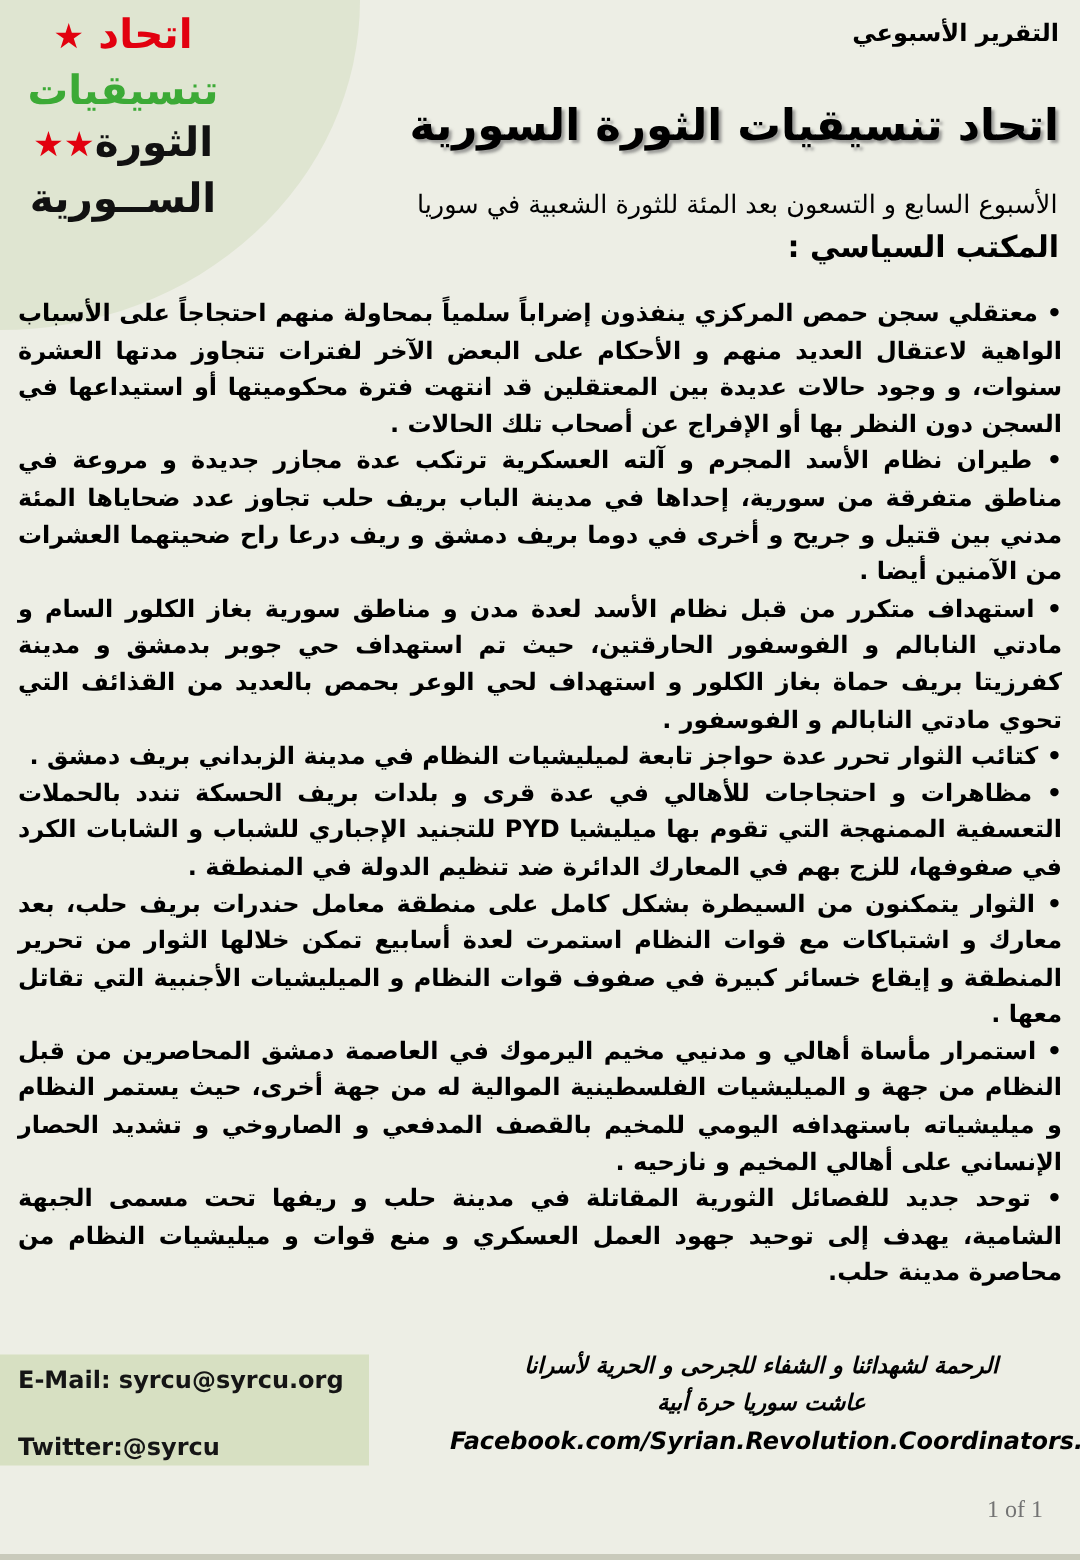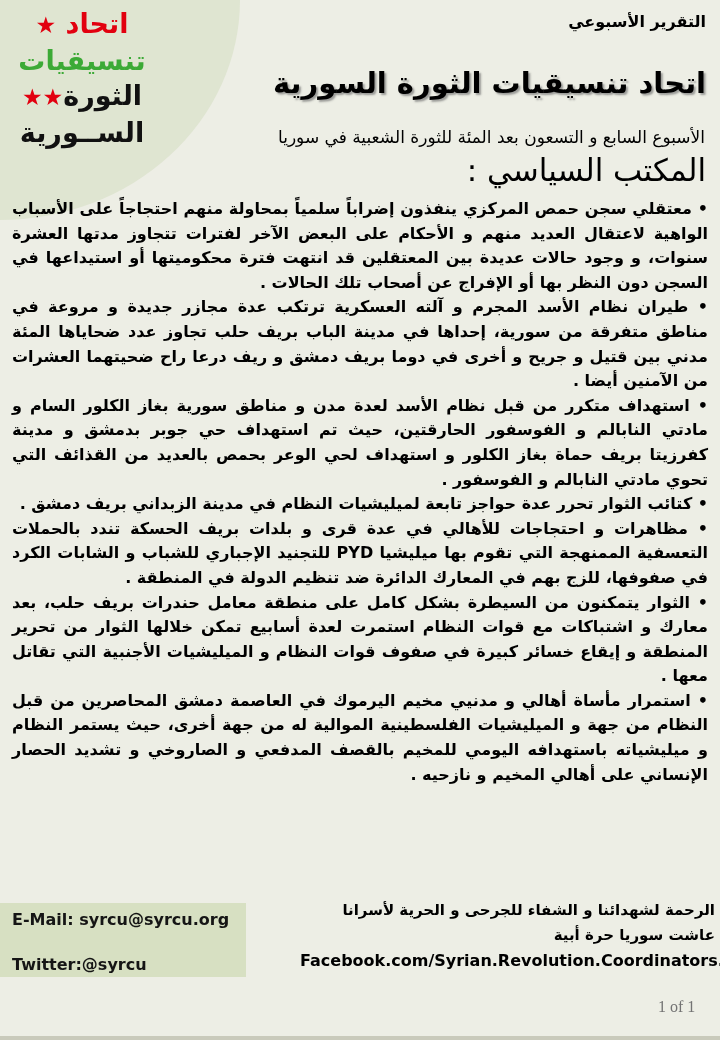--- a/index.html
+++ b/index.html
@@ -33,21 +33,21 @@
 
   
   .report-label{position:absolute;top:12px;right:14px;font-size:16px;font-weight:bold;}
   .doc-title{
     position:absolute;top:66px;right:14px;
     font-size:29px;font-weight:bold;
     text-shadow:2px 2px 2px rgba(110,110,110,.65);
     white-space:nowrap;
   }
   .doc-subtitle{position:absolute;top:127px;right:15px;font-size:17px;white-space:nowrap;}
-  .office-label{position:absolute;top:152px;right:14px;font-size:31px;font-weight:normal;text-align:right;}
+  .office-label{position:absolute;top:152px;right:14px;font-size:20px;font-weight:bold;text-align:right;}
 
   
   .content{
     position:absolute;top:197px;right:12px;left:12px;
     font-size:16px;font-weight:bold;line-height:24.6px;
     text-align:justify;
   }
   .content p{margin:0;padding:0;}
 
   
@@ -55,21 +55,21 @@
     position:absolute;top:903px;left:0;
     width:246px;height:74px;box-sizing:border-box;
     background:#d7e0c2;
     direction:ltr;text-align:left;
     padding:6px 6px 0 12px;
     font-weight:bold;font-size:16px;line-height:22px;color:#151515;
   }
   .contact-box .twitter{margin-top:23px;}
   .footer-msgs{
     position:absolute;top:898px;left:300px;width:415px;
-    text-align:right;font-weight:bold;font-size:15px;line-height:25px;
+    text-align:center;font-weight:bold;font-size:15px;line-height:25px;font-style:italic;
   }
   .footer-msgs .facebook{direction:ltr;font-size:16px;white-space:nowrap;}
   .date-line{position:absolute;top:999px;right:272px;font-size:17px;font-weight:bold;white-space:nowrap;}
   .page-number{
     position:absolute;top:998px;left:636px;
     direction:ltr;font-family:"Liberation Serif",serif;font-size:16px;color:#737373;margin-left:22px;
   }
   .bottom-edge{position:absolute;bottom:0;left:0;right:0;height:4px;background:#c9cabb;}
 </style>
 </head>
@@ -101,20 +101,21 @@
   <div class="office-label">المكتب السياسي :</div>
 
   <div class="content">
     <p>• معتقلي سجن حمص المركزي ينفذون إضراباً سلمياً بمحاولة منهم احتجاجاً على الأسباب الواهية لاعتقال العديد منهم و الأحكام على البعض الآخر لفترات تتجاوز مدتها العشرة سنوات، و وجود حالات عديدة بين المعتقلين قد انتهت فترة محكوميتها أو استيداعها في السجن دون النظر بها أو الإفراج عن أصحاب تلك الحالات .</p>
     <p>• طيران نظام الأسد المجرم و آلته العسكرية ترتكب عدة مجازر جديدة و مروعة في مناطق متفرقة من سورية، إحداها في مدينة الباب بريف حلب تجاوز عدد ضحاياها المئة مدني بين قتيل و جريح و أخرى في دوما بريف دمشق و ريف درعا راح ضحيتهما العشرات من الآمنين أيضا .</p>
     <p>• استهداف متكرر من قبل نظام الأسد لعدة مدن و مناطق سورية بغاز الكلور السام و مادتي النابالم و الفوسفور الحارقتين، حيث تم استهداف حي جوبر بدمشق و مدينة كفرزيتا بريف حماة بغاز الكلور و استهداف لحي الوعر بحمص بالعديد من القذائف التي تحوي مادتي النابالم و الفوسفور .</p>
     <p>• كتائب الثوار تحرر عدة حواجز تابعة لميليشيات النظام في مدينة الزبداني بريف دمشق .</p>
     <p>• مظاهرات و احتجاجات للأهالي في عدة قرى و بلدات بريف الحسكة تندد بالحملات التعسفية الممنهجة التي تقوم بها ميليشيا PYD للتجنيد الإجباري للشباب و الشابات الكرد في صفوفها، للزج بهم في المعارك الدائرة ضد تنظيم الدولة في المنطقة .</p>
     <p>• الثوار يتمكنون من السيطرة بشكل كامل على منطقة معامل حندرات بريف حلب، بعد معارك و اشتباكات مع قوات النظام استمرت لعدة أسابيع تمكن خلالها الثوار من تحرير المنطقة و إيقاع خسائر كبيرة في صفوف قوات النظام و الميليشيات الأجنبية التي تقاتل معها .</p>
     <p>• استمرار مأساة أهالي و مدنيي مخيم اليرموك في العاصمة دمشق المحاصرين من قبل النظام من جهة و الميليشيات الفلسطينية الموالية له من جهة أخرى، حيث يستمر النظام و ميليشياته باستهدافه اليومي للمخيم بالقصف المدفعي و الصاروخي و تشديد الحصار الإنساني على أهالي المخيم و نازحيه .</p>
+    <p>• توحد جديد للفصائل الثورية المقاتلة في مدينة حلب و ريفها تحت مسمى الجبهة الشامية، يهدف إلى توحيد جهود العمل العسكري و منع قوات و ميليشيات النظام من محاصرة مدينة حلب.</p>
   </div>
 
   <div class="contact-box">
     <div>E-Mail: syrcu@syrcu.org</div>
     <div class="twitter">Twitter:@syrcu</div>
   </div>
 
   <div class="footer-msgs">
     <div>الرحمة لشهدائنا و الشفاء للجرحى و الحرية لأسرانا</div>
     <div>عاشت سوريا حرة أبية</div>

